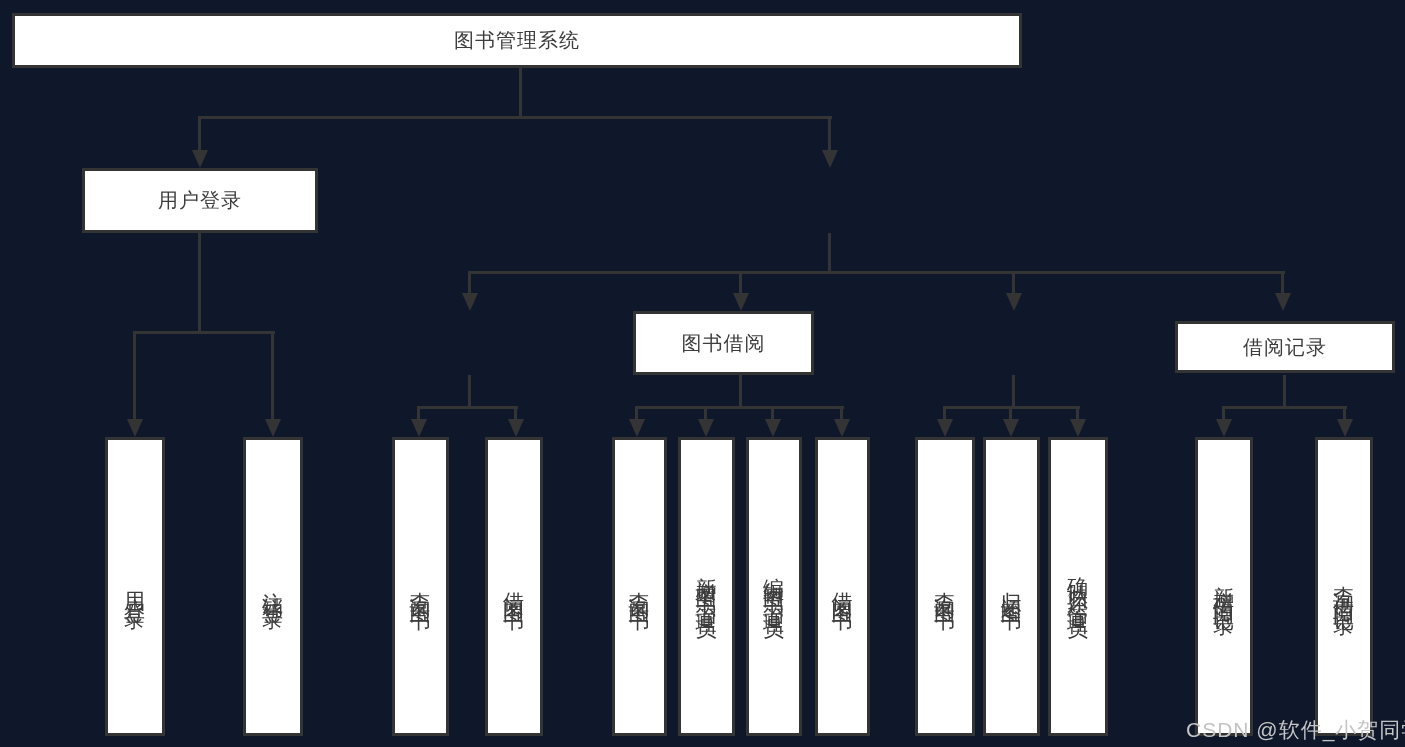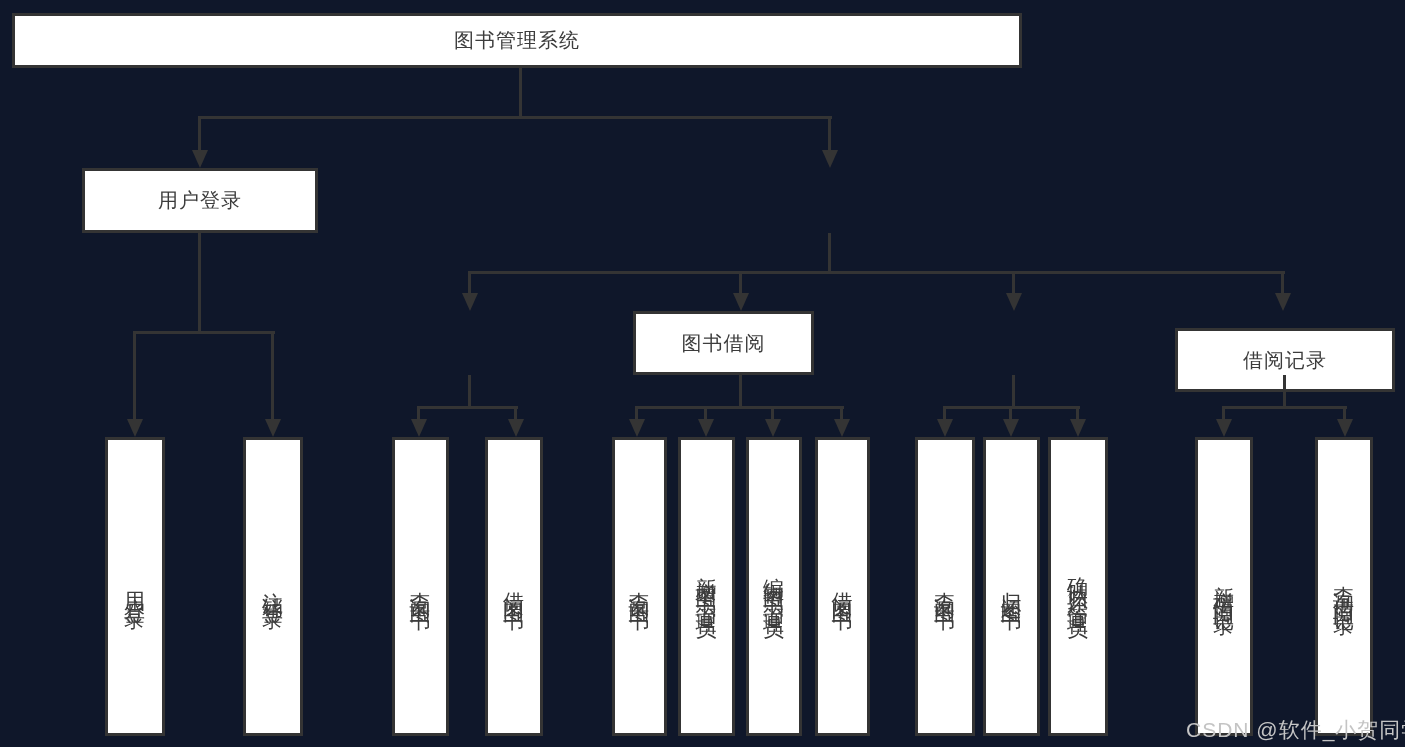--- a/index.html
+++ b/index.html
@@ -92,21 +92,21 @@
   <div class="vl" style="left:739px;top:273px;height:22px"></div>
   <div class="tri" style="left:733px;top:293px"></div>
   <div class="vl" style="left:1012px;top:273px;height:22px"></div>
   <div class="tri" style="left:1006px;top:293px"></div>
   <div class="vl" style="left:1281px;top:273px;height:22px"></div>
   <div class="tri" style="left:1275px;top:293px"></div>
 
   <div class="hbox" style="left:633px;top:311px;width:181px;height:64px">
     <span>图书借阅</span>
   </div>
-  <div class="hbox" style="left:1175px;top:328px;width:220px;height:64px">
+  <div class="hbox" style="left:1175px;top:321px;width:220px;height:52px">
     <span>借阅记录</span>
   </div>
 
   <div class="vl" style="left:468px;top:375px;height:33px"></div>
   <div class="hl" style="left:417px;top:406px;width:101px"></div>
   <div class="vl" style="left:417px;top:408px;height:13px"></div>
   <div class="tri" style="left:411px;top:419px"></div>
   <div class="vl" style="left:514px;top:408px;height:13px"></div>
   <div class="tri" style="left:508px;top:419px"></div>
 

